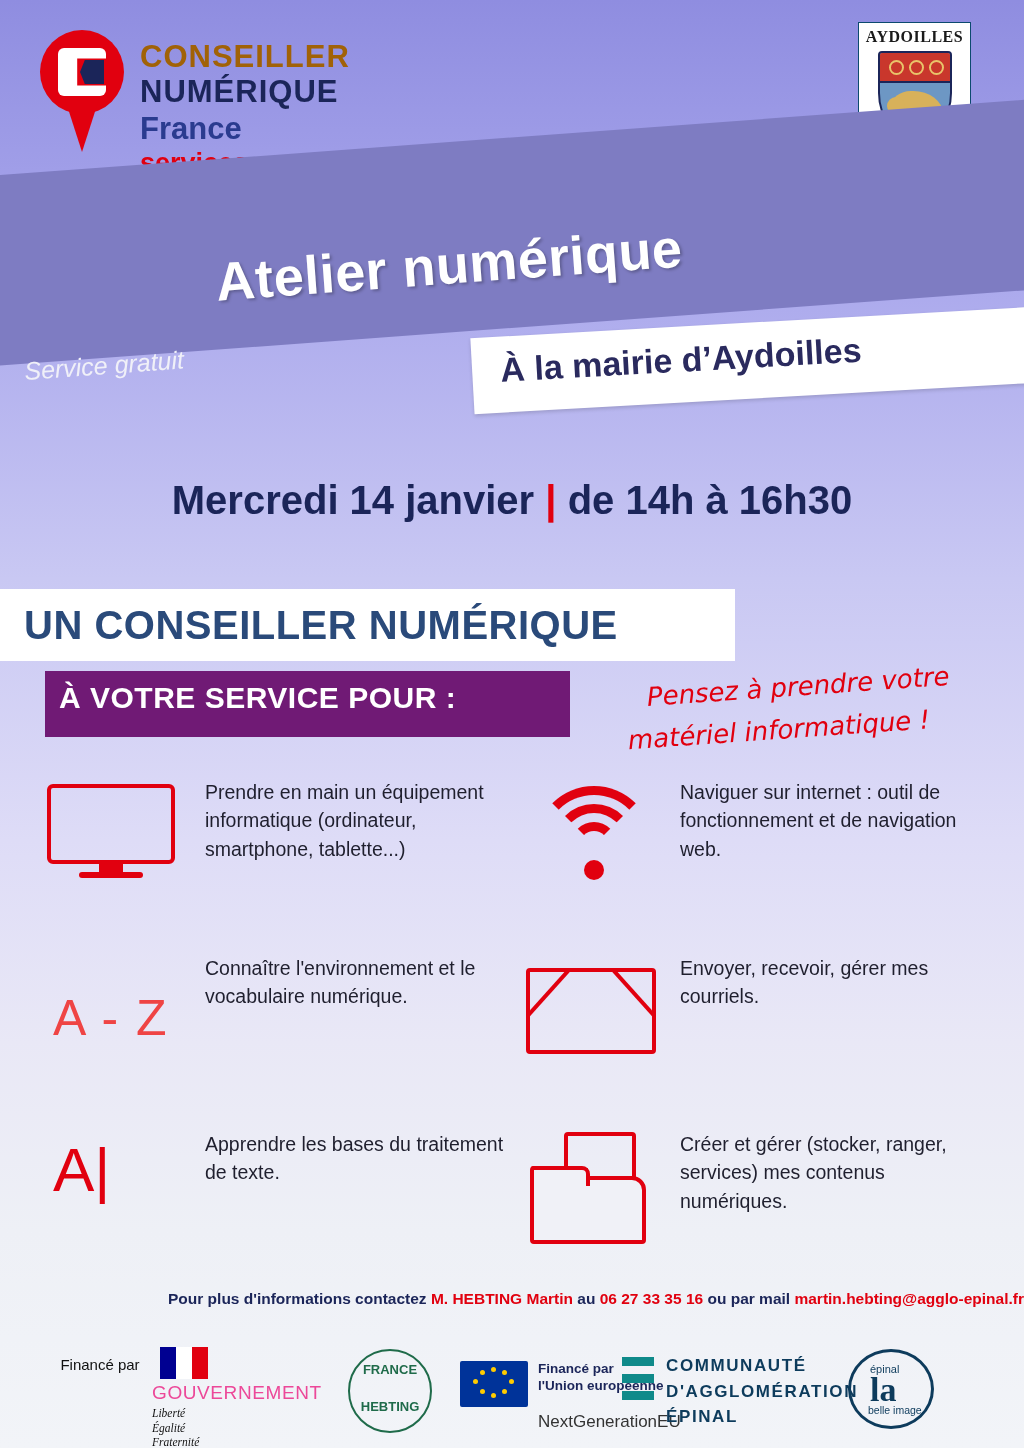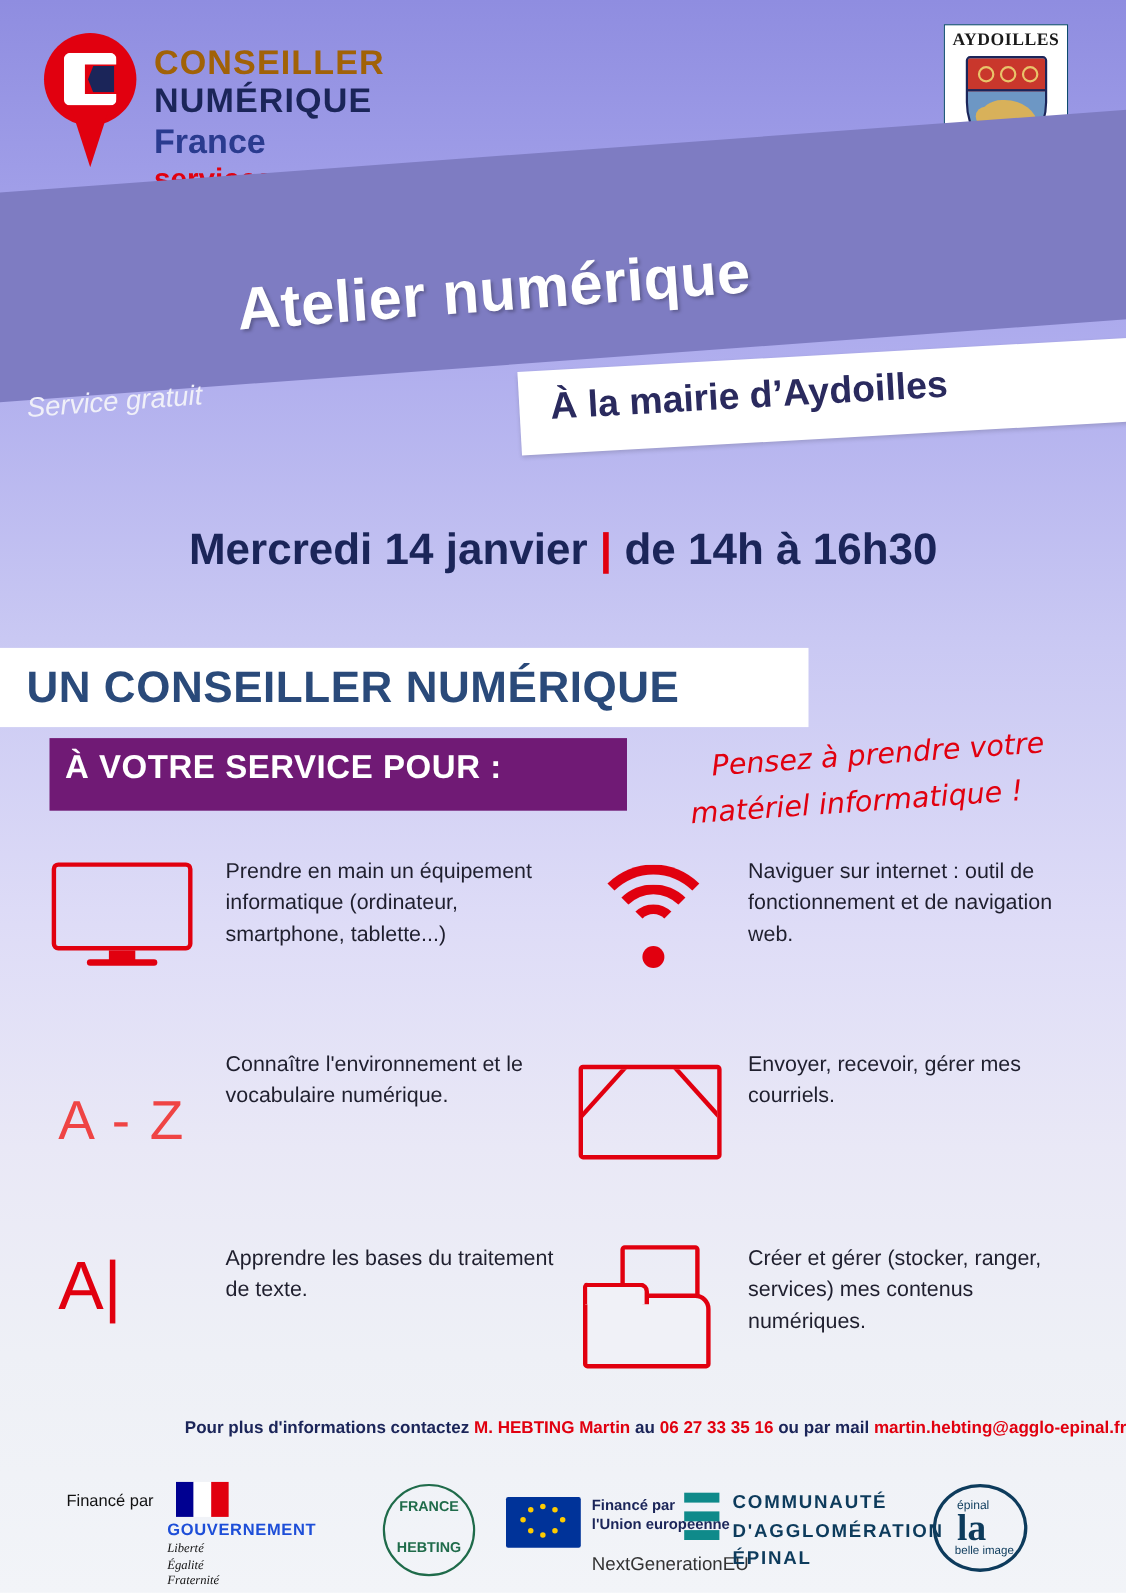--- a/index.html
+++ b/index.html
@@ -186,21 +186,21 @@
     position:absolute; left:0; top:1290px; width:1024px; text-align:right;
     font-size:15.5px; font-weight:bold; color:#1b2559;
   }
   .contact .red { color:#e1000f; }
 
   
   .footer { position:absolute; left:0; top:1335px; width:1024px; height:110px; }
   .fin { position:absolute; left:60px; top:20px; width:80px; text-align:center; font-size:15px; color:#111; line-height:1.35;}
   .gouv { position:absolute; left:152px; top:12px; width:170px; }
   .flag { width:48px; height:32px; display:block; margin-left:8px; }
-  .gouv-t { font-size:15px; font-weight:bold; color:#1d4ed8; letter-spacing:0.6px; margin-top:3px;}
+  .gouv-t { font-size:19px; font-weight:normal; color:#ec4899; letter-spacing:0.6px; margin-top:3px;}
   .gouv-m { font-family:"Liberation Serif", serif; font-style:italic; font-size:11.5px; color:#111; line-height:1.28; margin-top:2px;}
   .relance {
     position:absolute; left:348px; top:14px; width:84px; height:84px;
     border:2px solid #1f6b4a; border-radius:50%; text-align:center;
   }
   .relance-t { font-size:13px; font-weight:bold; color:#1f6b4a; margin-top:12px; line-height:1.05;}
   .relance-b { font-size:13px; font-weight:bold; color:#1f6b4a; margin-top:22px;}
   .eu { position:absolute; left:460px; top:26px; }
   .eu-flag { position:absolute; left:0; top:0; width:68px; height:46px; background:#003399; border-radius:2px;}
   .eu-star { position:absolute; width:5px; height:5px; background:#ffcc00; border-radius:50%;}

